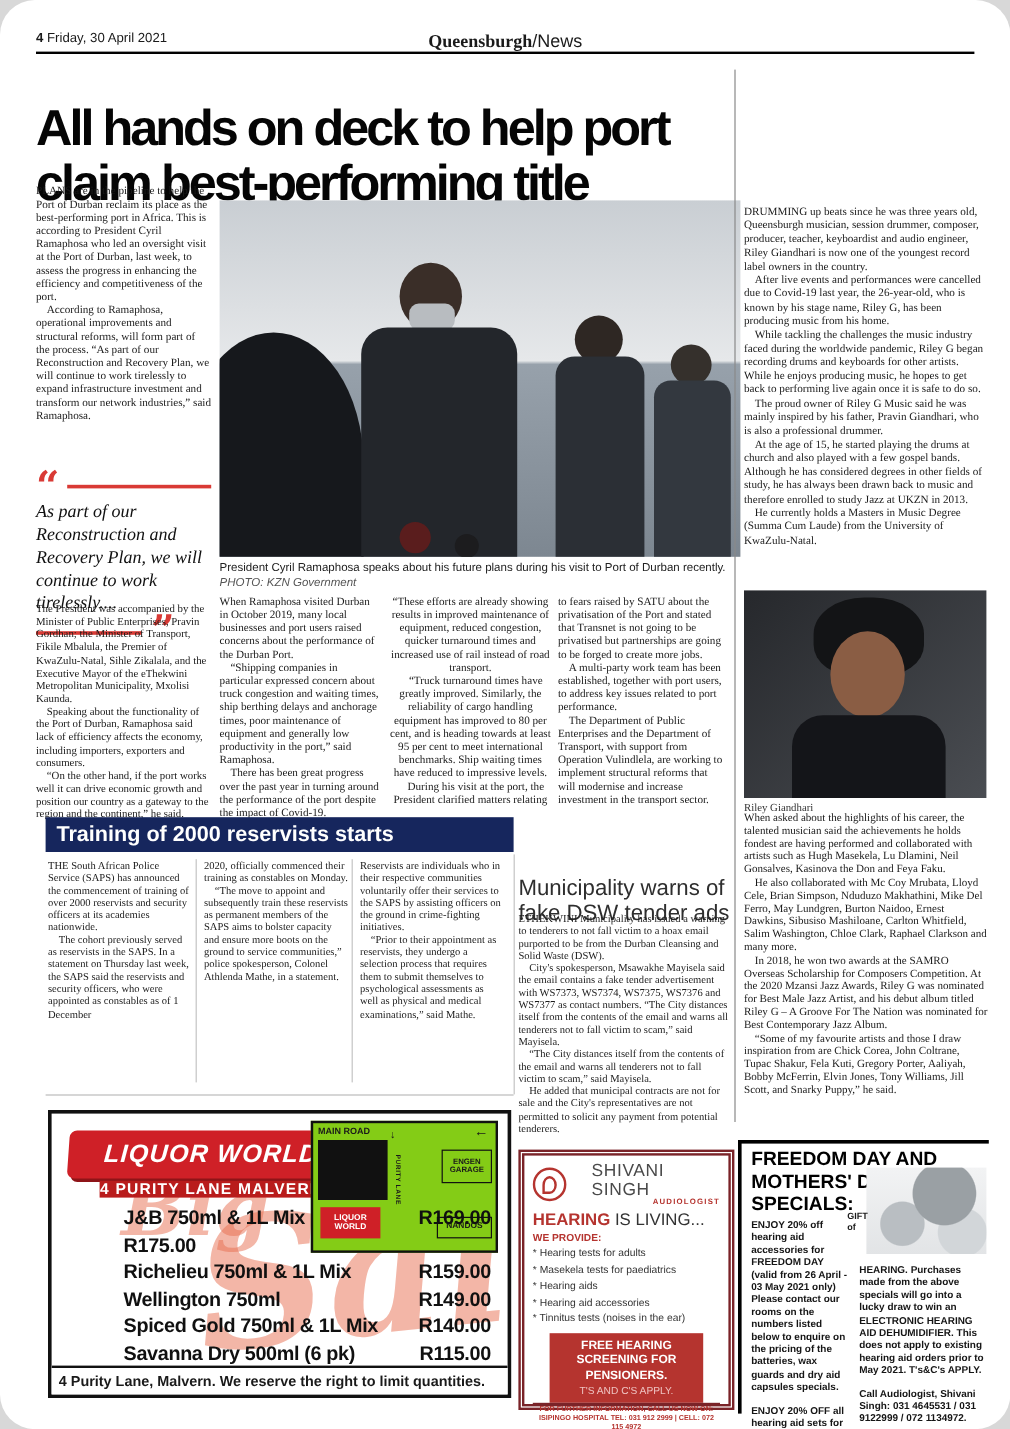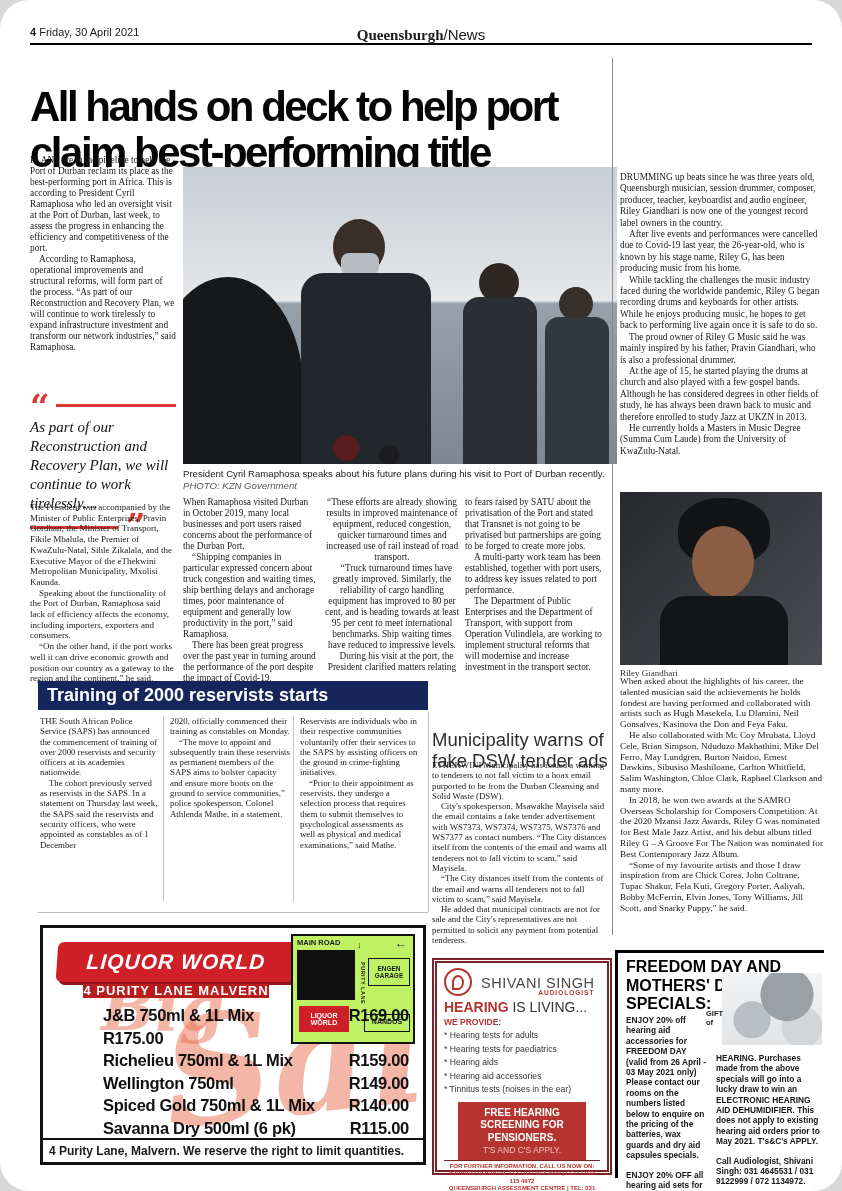--- a/index.html
+++ b/index.html
@@ -57,21 +57,21 @@
                 font-size:18.5px;line-height:21px;color:#2e2e2e;}
   
   .liquor{position:absolute;left:40px;top:925px;width:386px;height:240px;border:3px solid #111;
           box-sizing:border-box;background:#fff;font-family:"Liberation Sans",sans-serif;}
   .ribbon{position:absolute;left:14px;top:14px;width:238px;height:40px;background:#cf2027;
           border-radius:6px;transform:skewX(-4deg);box-shadow:3px 3px 0 #8e1418;
           display:flex;align-items:center;justify-content:center;}
   .ribbon span{color:#fff;font-weight:bold;font-style:italic;font-size:21px;letter-spacing:1px;}
   .ribbon-sub{position:absolute;left:40px;top:56px;width:186px;height:14px;background:#b91c1c;
               color:#fff;font-size:13px;font-weight:bold;text-align:center;line-height:14px;letter-spacing:1px;}
-  .lmap{position:absolute;right:8px;top:6px;width:120px;height:106px;border:2px solid #111;background:#bef264;font-family:"Liberation Sans",sans-serif;}
+  .lmap{position:absolute;right:8px;top:6px;width:120px;height:106px;border:2px solid #111;background:#84cc16;font-family:"Liberation Sans",sans-serif;padding-left:32px;}
   .lmap .road-label{position:absolute;left:4px;top:2px;font-size:7.5px;font-weight:bold;}
   .lmap .arrow-l{position:absolute;right:6px;top:0px;font-size:12px;font-weight:bold;}
   .lmap .blk{position:absolute;left:4px;top:14px;width:58px;height:50px;background:#111;}
   .lmap .plane{position:absolute;left:63px;top:16px;height:62px;width:10px;font-size:5.5px;font-weight:bold;
                writing-mode:vertical-rl;text-align:center;letter-spacing:0.5px;}
   .lmap .arrow-d{position:absolute;left:64px;top:4px;font-size:9px;font-weight:bold;}
   .lmap .engen{position:absolute;right:3px;top:22px;width:40px;height:26px;border:1.5px solid #111;
                font-size:6.5px;font-weight:bold;text-align:center;display:flex;align-items:center;justify-content:center;}
   .lmap .lw{position:absolute;left:6px;top:70px;width:50px;height:26px;background:#cf2027;color:#fff;
             font-size:7px;font-weight:bold;text-align:center;display:flex;align-items:center;justify-content:center;}
@@ -81,21 +81,21 @@
       font-weight:bold;z-index:0;pointer-events:none;}
   .prices{position:absolute;left:60px;top:76px;width:306px;z-index:2;}
   .prow{display:flex;justify-content:space-between;font-weight:bold;font-size:16.5px;line-height:22.5px;
         color:#101010;letter-spacing:-0.3px;}
   .liq-footer{position:absolute;left:0px;bottom:0px;width:100%;border-top:2px solid #111;
               font-size:12px;font-weight:bold;padding:4px 6px;box-sizing:border-box;z-index:2;background:#fff;}
   
   .hearing{position:absolute;left:432px;top:958px;width:180px;height:217px;border:5px double #7a2328;
            box-sizing:border-box;background:#fff;font-family:"Liberation Sans",sans-serif;
            padding:5px 7px;display:flex;flex-direction:column;}
-  .h-logo-row{display:flex;align-items:flex-end;gap:9px;}
+  .h-logo-row{display:flex;align-items:center;gap:21px;}
   .h-logo{width:24px;height:24px;border:2.5px solid #b5342f;border-radius:50%;position:relative;flex:0 0 auto;}
   .h-logo::after{content:"";position:absolute;left:6px;top:5px;width:8px;height:11px;border:2px solid #b5342f;
                  border-radius:50% 50% 50% 0;}
   .h-brand{font-size:14.5px;color:#4a4a4a;letter-spacing:0.5px;}
   .h-brand-sub{font-size:6.5px;color:#b5342f;font-weight:bold;text-align:right;letter-spacing:1px;margin-top:-2px;}
   .h-tag{font-size:14px;margin-top:3px;color:#333;}
   .h-tag .b{color:#b5342f;font-weight:bold;}
   .h-provide{color:#b5342f;font-weight:bold;font-size:8.5px;margin-top:2px;}
   .h-services{font-size:8.6px;line-height:13.5px;color:#333;margin-top:2px;}
   .h-banner{background:#b5342f;color:#fff;text-align:center;font-weight:bold;font-size:10px;
@@ -289,21 +289,21 @@
       <div class="h-logo"></div>
       <div>
         <div class="h-brand">SHIVANI SINGH</div>
         <div class="h-brand-sub">AUDIOLOGIST</div>
       </div>
     </div>
     <div class="h-tag"><span class="b">HEARING</span><span> IS LIVING...</span></div>
     <div class="h-provide">WE PROVIDE:</div>
     <div class="h-services">
       <div>* Hearing tests for adults</div>
-      <div>* Hearing tests for paediatrics</div>
+      <div>* Masekela tests for paediatrics</div>
       <div>* Hearing aids</div>
       <div>* Hearing aid accessories</div>
       <div>* Tinnitus tests (noises in the ear)</div>
     </div>
     <div class="h-banner">
       <div>FREE HEARING SCREENING FOR PENSIONERS.</div>
       <div class="sub">T'S AND C'S APPLY.</div>
     </div>
     <div class="h-footer">
       <div>FOR FURTHER INFORMATION, CALL US NOW ON:</div>

